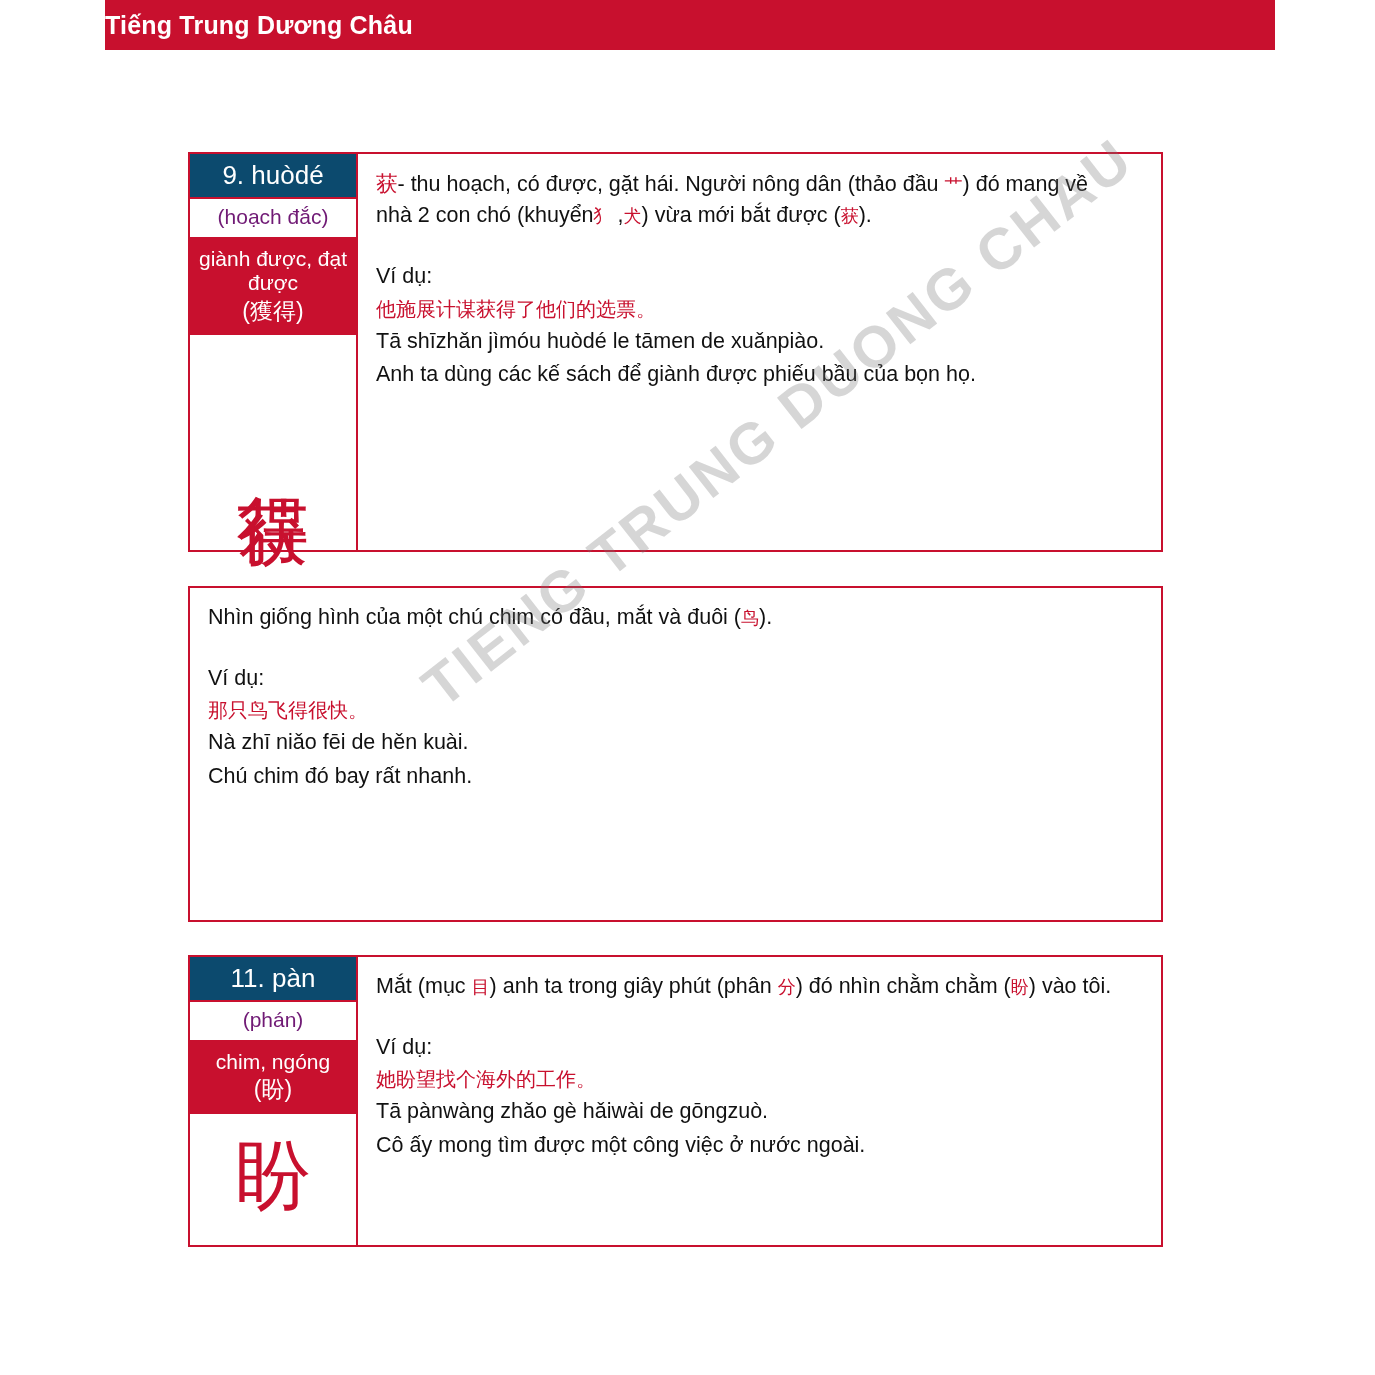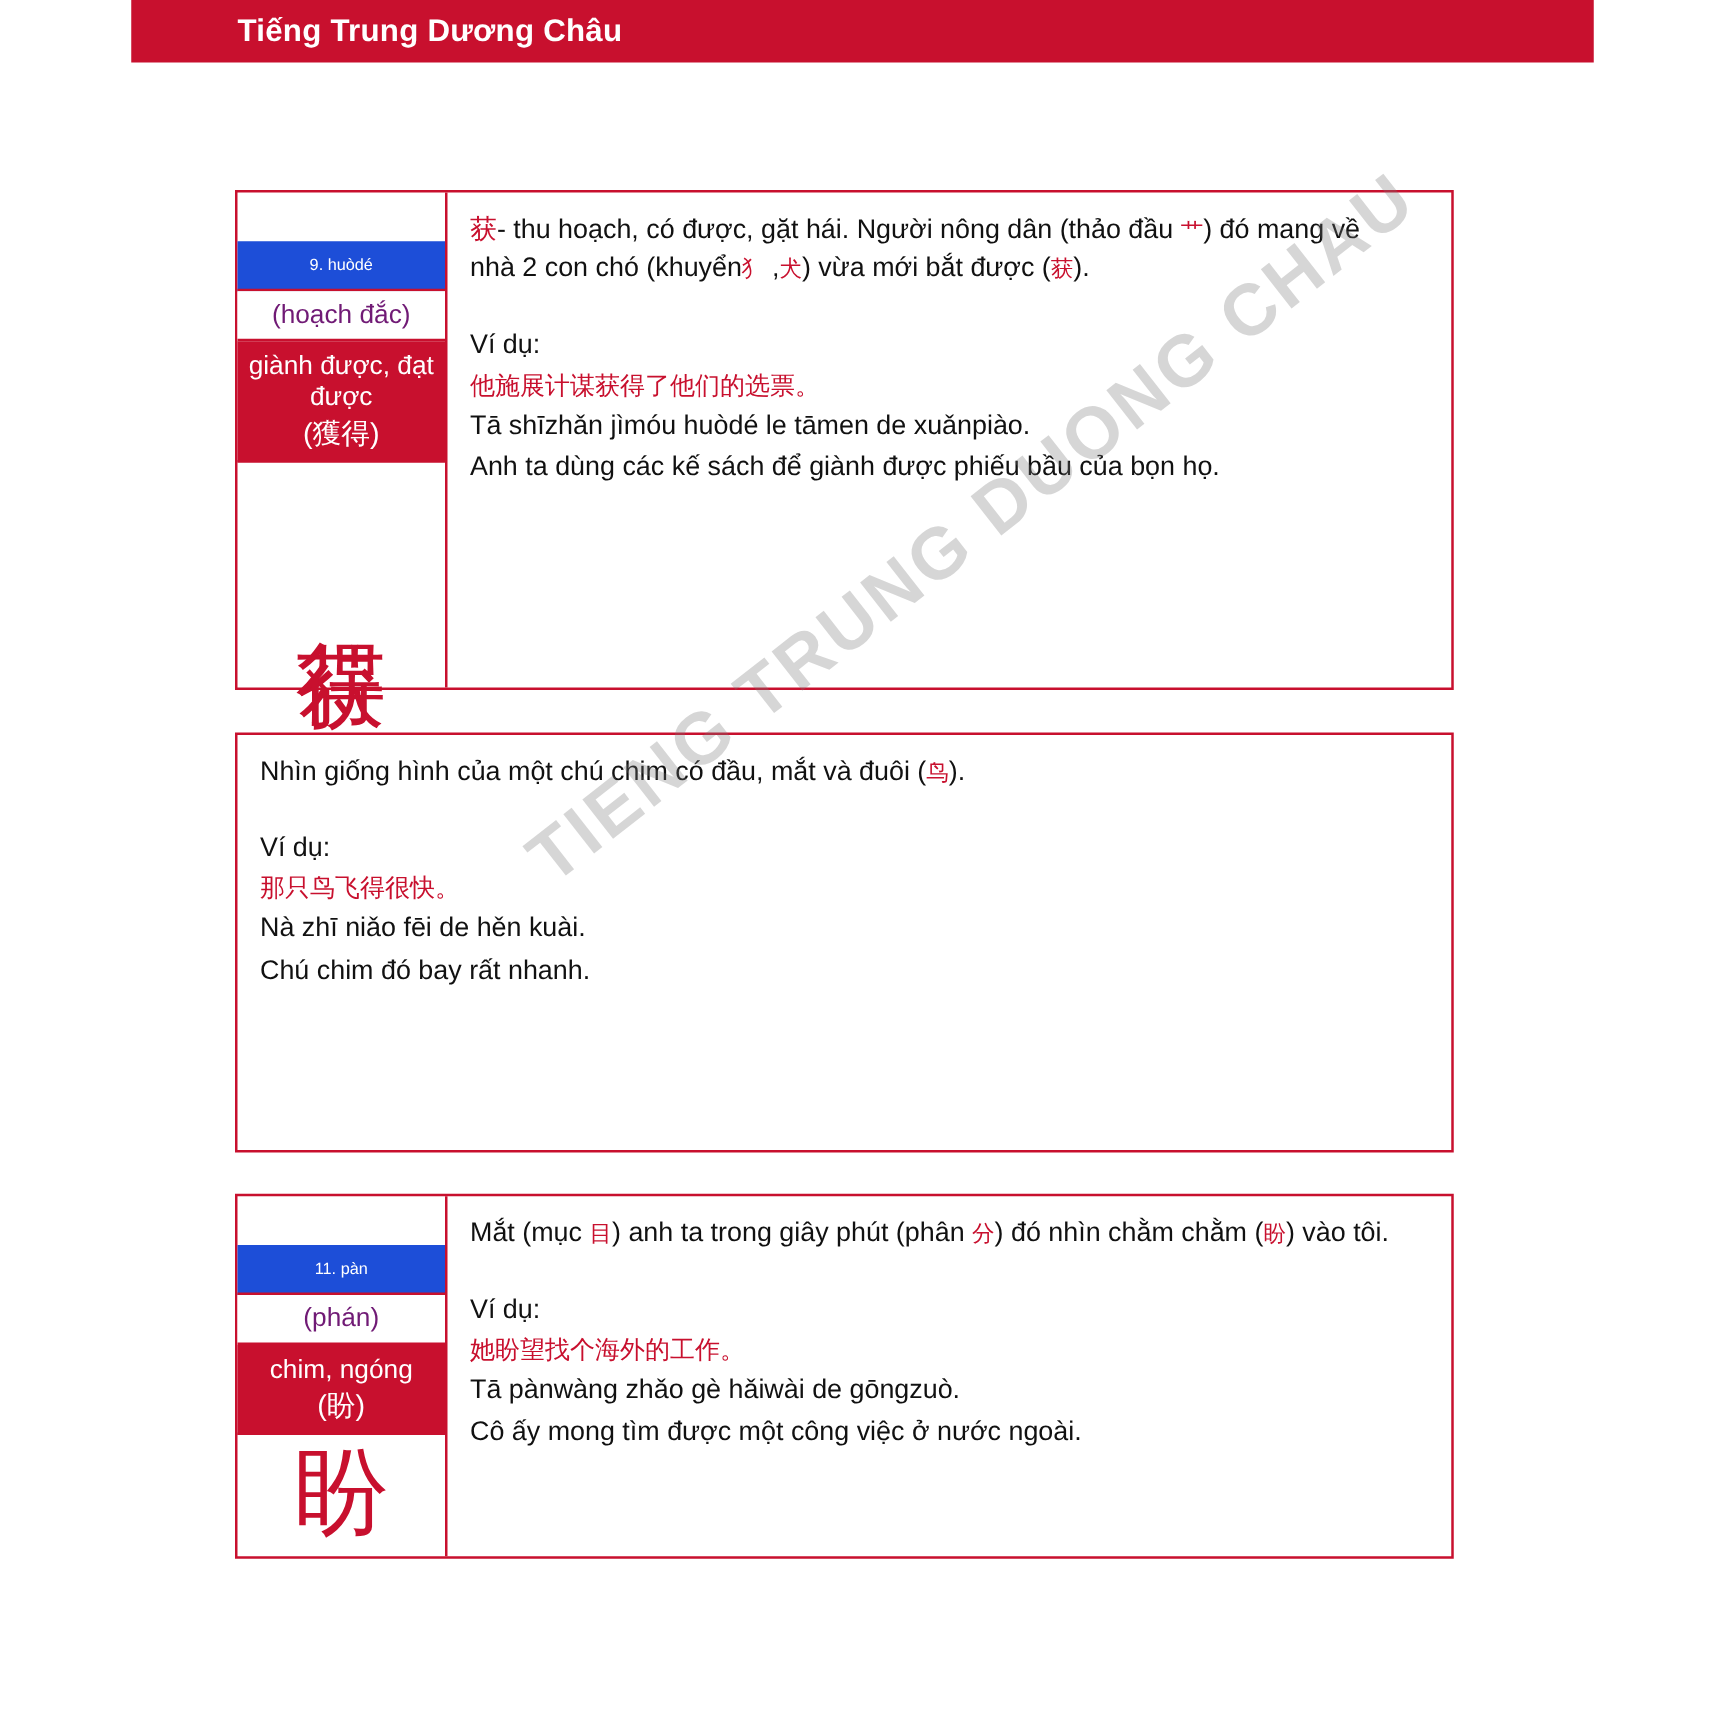--- a/index.html
+++ b/index.html
@@ -23,21 +23,20 @@
     width: 1170px;
     height: 50px;
     background: #c8102e;
     display: flex;
     align-items: center;
   }
   .header-title {
     color: #ffffff;
     font-size: 25px;
     font-weight: bold;
-    padding-left: 85px;
     letter-spacing: 0.2px;
   }
 
   
   .watermark {
     position: absolute;
     left: 0;
     top: 0;
     width: 1375px;
     height: 1375px;
@@ -83,26 +82,25 @@
     box-sizing: border-box;
     border-bottom: 2px solid #c8102e;
     text-align: center;
     display: flex;
     align-items: center;
     justify-content: center;
     flex-direction: column;
     line-height: 1.18;
   }
   .cell-pinyin {
-    background: #1d4ed8;
+    background: #0c4a6e;
     color: #ffffff;
-    font-size: 13px;
+    font-size: 26px;
     padding: 6px 2px;
     min-height: 40px;
-    margin-top: 39px;
   }
   .cell-hanviet {
     background: #ffffff;
     color: #701a75;
     font-size: 21px;
     padding: 6px 2px;
     min-height: 40px;
   }
   .cell-meaning {
     background: #c8102e;

